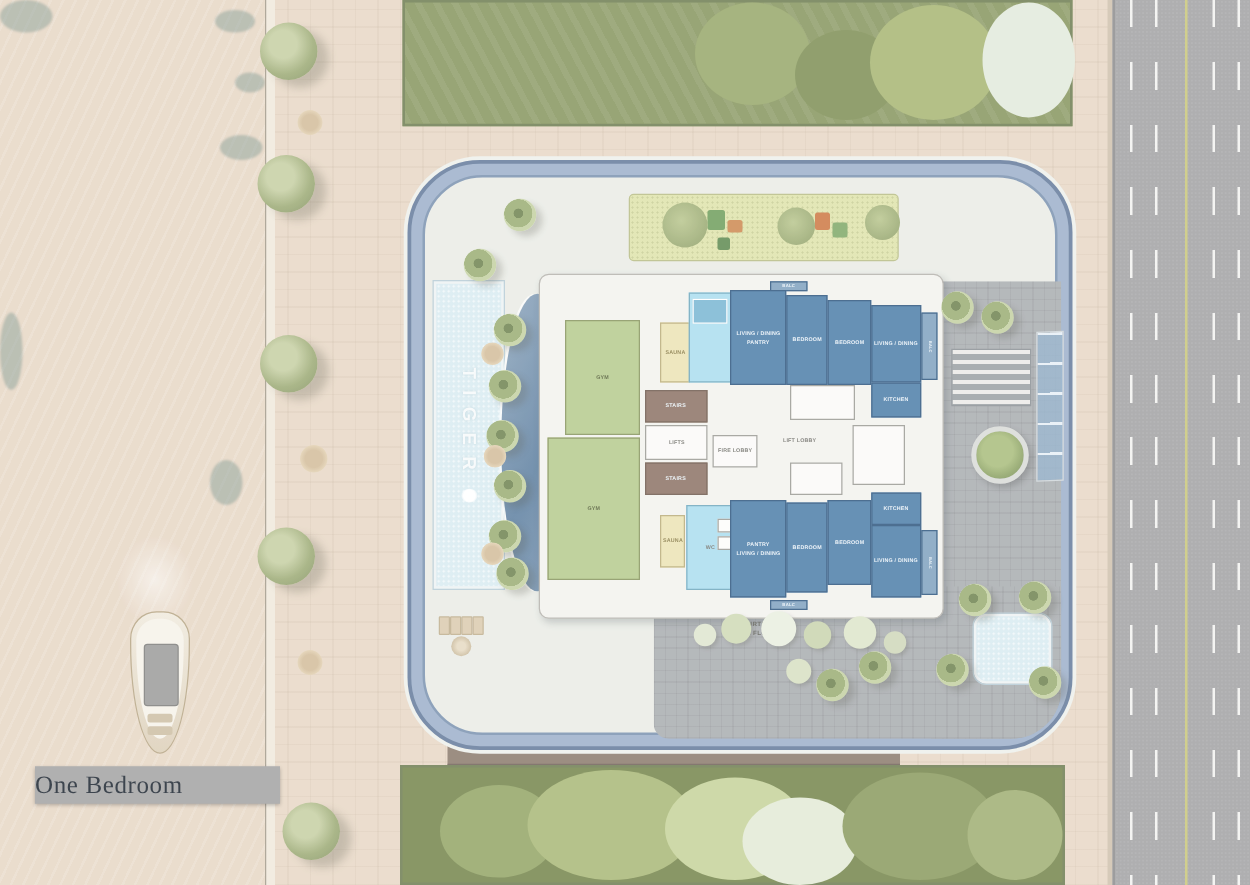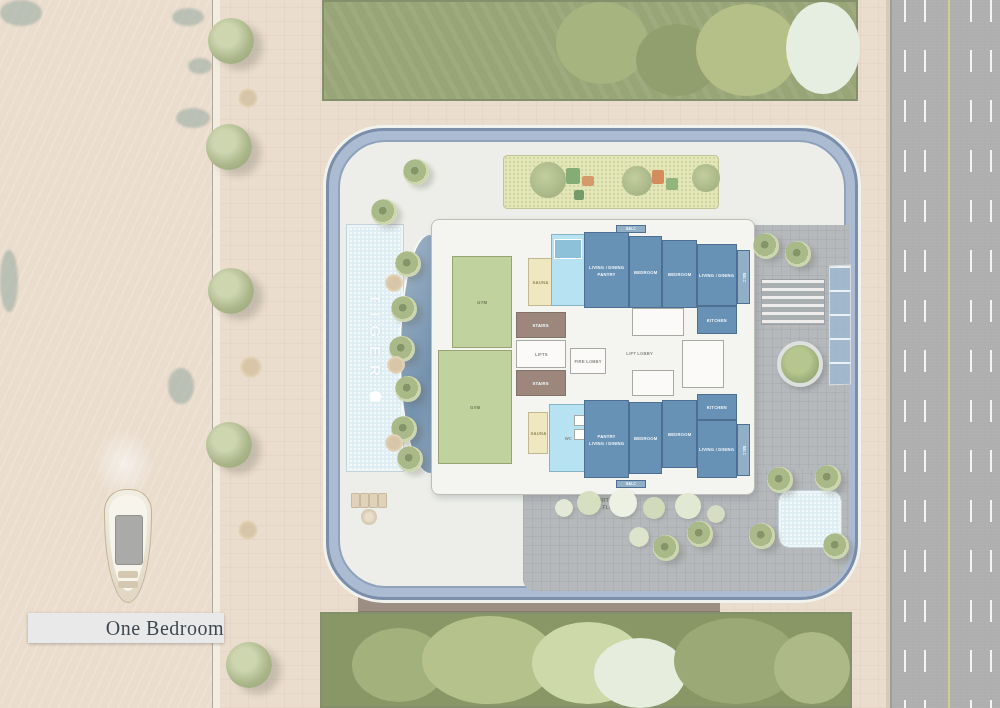--- a/index.html
+++ b/index.html
@@ -79,22 +79,22 @@
   .glass{background:repeating-linear-gradient(180deg,rgba(235,243,250,.95) 0 2px,rgba(140,172,200,.8) 2px 24px);
     border:1px solid #cfd6da;transform:skewY(-2deg);}
   .palm{width:26px;height:26px;border-radius:50%;
     background:radial-gradient(circle at 45% 45%,#6f8351 0 18%,#9aad74 20% 55%,#c4d1a2 56% 74%,transparent 76%);
     box-shadow:5px 4px 5px rgba(70,70,60,.25);}
   .bush{border-radius:50%;box-shadow:2px 2px 3px rgba(90,90,80,.25);}
   .lounger{background:#dbcbae;border:1px solid #bfae8e;border-radius:1px;}
   .umbrella{border-radius:50%;background:radial-gradient(circle,#e6dac2 0 30%,#cbbb9d 70%,#b3a183 100%);}
   .cylbl{font:700 5px/1.35 "Liberation Sans",sans-serif;color:#5f5f58;text-align:center;letter-spacing:.3px;}
   
-  .badge{left:28px;top:613px;width:196px;height:30px;background:#e5e5e5;
-    display:flex;align-items:center;justify-content:flex-end;
+  .badge{left:28px;top:613px;width:196px;height:30px;background:#a3a3a3;
+    display:flex;align-items:center;justify-content:flex-start;
     font-family:"Liberation Serif",serif;font-size:20px;color:#1c2530;
     box-shadow:0 1px 3px rgba(0,0,0,.3);letter-spacing:.5px;}
   .wash{left:0;top:0;width:1000px;height:708px;background:rgba(255,255,255,.15);pointer-events:none;}
 </style>
 </head>
 <body>
 
 <div class="scene">
 
   <div class="abs paving"></div>

